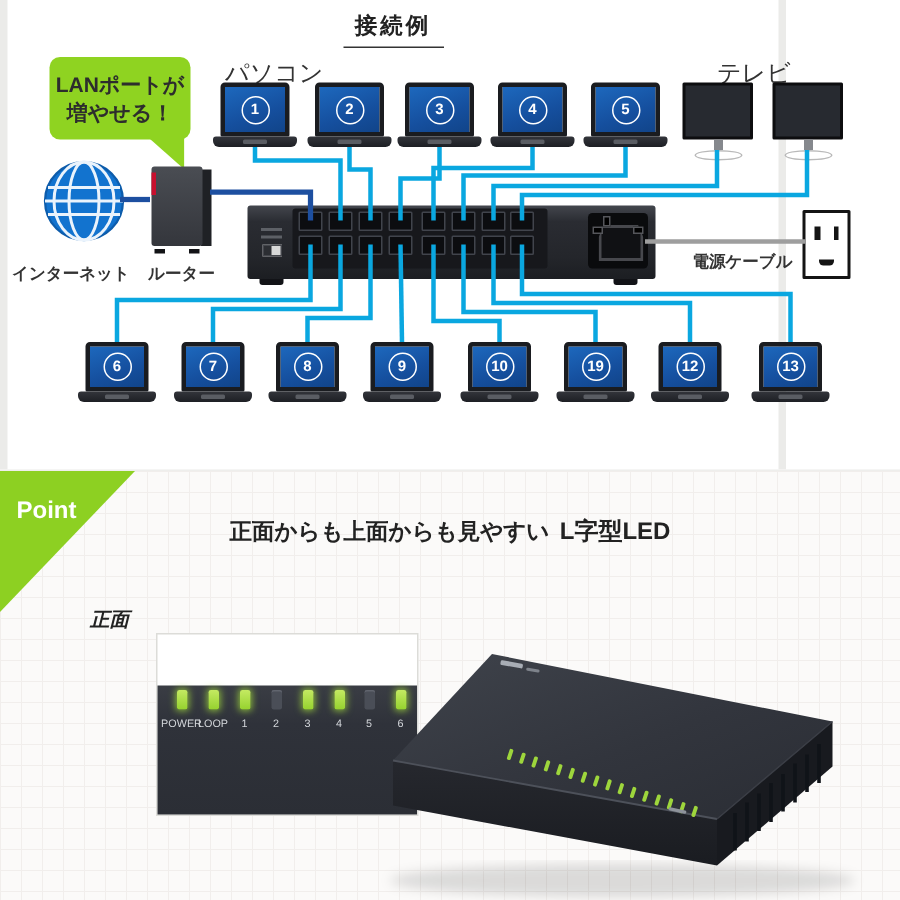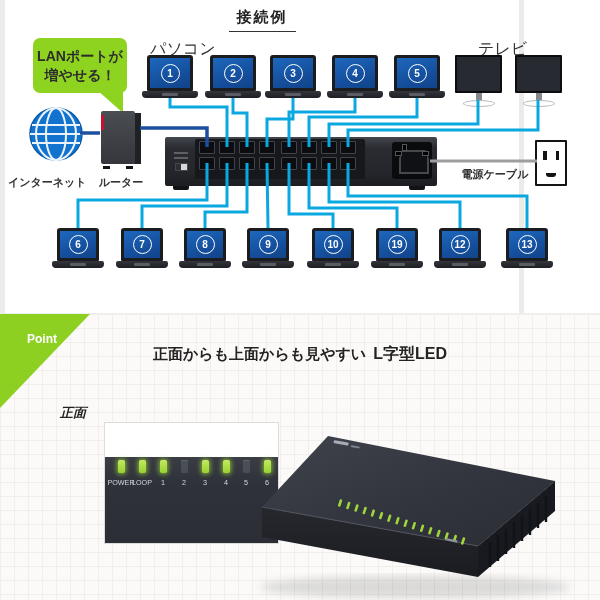--- a/index.html
+++ b/index.html
@@ -95,21 +95,21 @@
   
   .bottom-section{
     position:absolute;left:0;top:313px;width:600px;height:287px;
     background-color:#fbfaf9;
     background-image:linear-gradient(#f1eeec 1px,transparent 1px),
                      linear-gradient(90deg,#f1eeec 1px,transparent 1px);
     background-size:14px 14px;border-top:1px solid #eeeeec;
   }
   .point-tri{position:absolute;left:0;top:0;width:90px;height:94px;background:#8dd022;
     clip-path:polygon(0 0,100% 0,0 100%);}
-  .point-tri span{position:absolute;left:11px;top:18px;color:#fff;font-size:12px;font-weight:bold;margin-left:16px;}
+  .point-tri span{position:absolute;left:11px;top:18px;color:#fff;font-size:16px;font-weight:bold;}
   .heading{position:absolute;left:0;right:0;top:30px;display:flex;justify-content:center;align-items:baseline;gap:7px;color:#222;}
   .heading .h-small{font-size:15px;font-weight:bold;}
   .heading .h-large{font-size:16px;font-weight:bold;}
   .front-label{position:absolute;left:60px;top:90px;font-size:13px;font-weight:bold;color:#222;font-style:italic;}
   .front-box{position:absolute;left:60px;top:108px;width:173px;height:120px;background:#fff;border:1px solid #dcdcd8;margin-left:44px;}
   .front-box .panel{position:absolute;left:0;bottom:0;width:100%;height:86px;background:linear-gradient(#3a3d44 0%,#2f323a 30%,#2b2e35 100%);}
   .led{position:absolute;top:3px;width:7px;height:13px;border-radius:1.5px;}
   .led.lit{background:linear-gradient(#c4ea62,#96d22f);box-shadow:0 0 5px 1px rgba(158,214,60,.8);}
   .led.off{background:#4a4e57;box-shadow:inset 0 1px 0 #61656e;}
   .led-label{position:absolute;top:21px;width:44px;margin-left:-22px;text-align:center;

